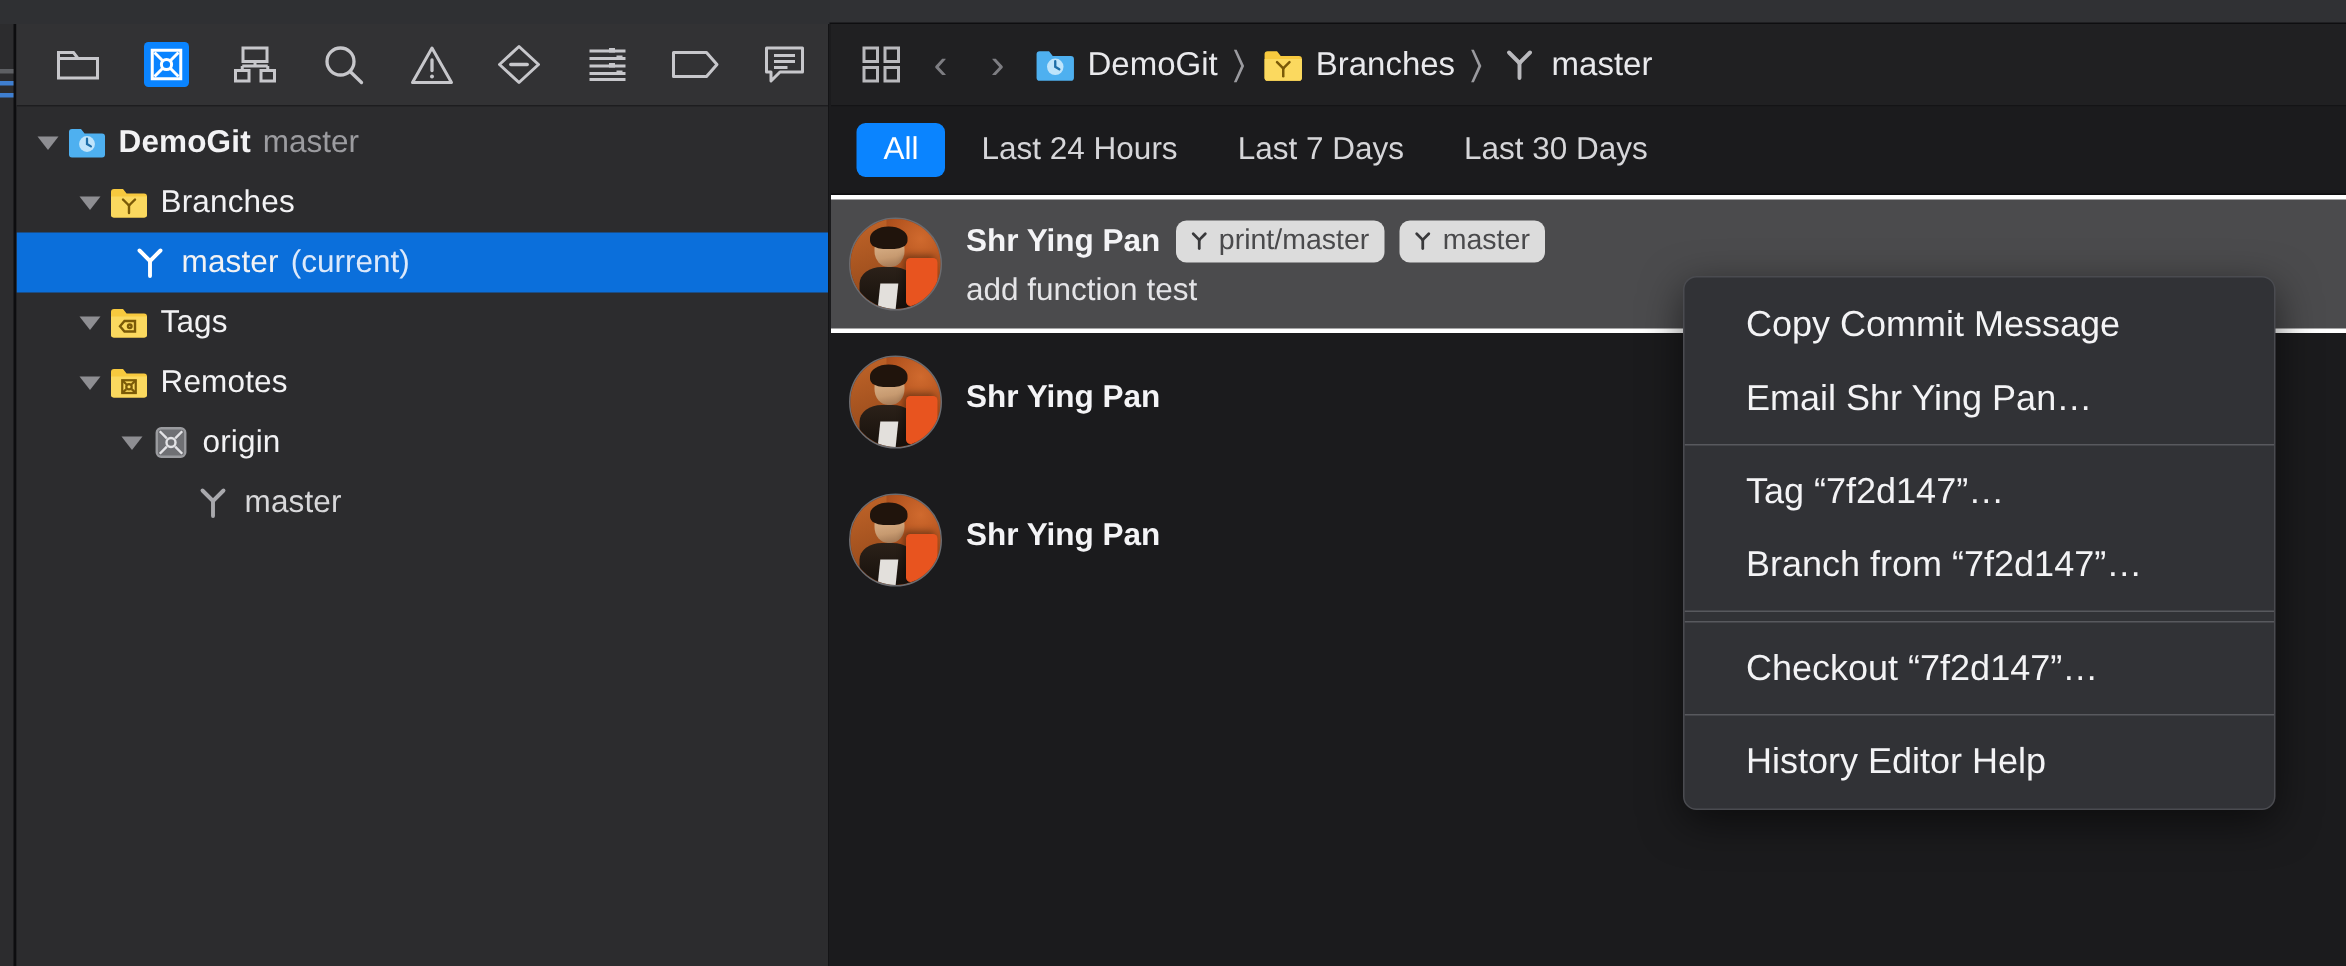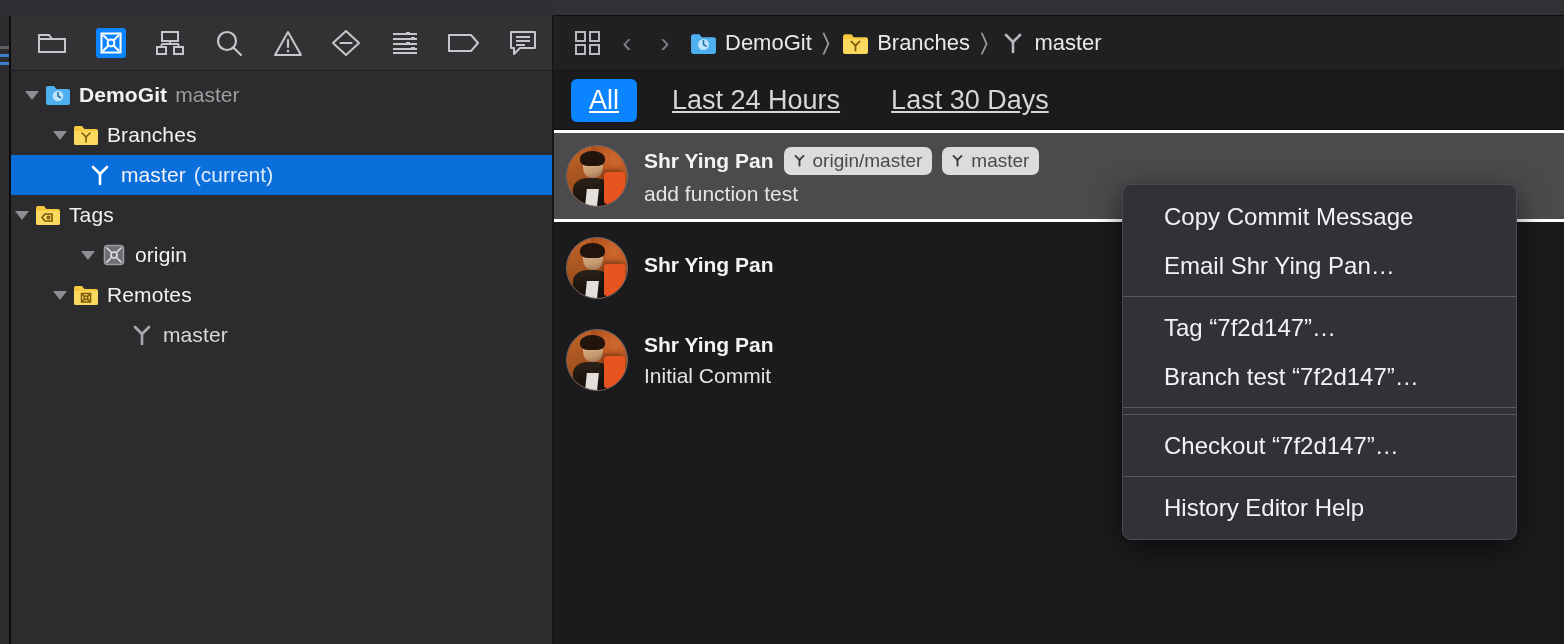--- a/index.html
+++ b/index.html
@@ -182,27 +182,26 @@
   .filter-bar {
     position: relative;
     height: 58px;
     background: #1b1b1d;
     display: flex;
     align-items: center;
     padding-left: 17px;
     gap: 0px;
   }
   .filter-tab {
-    font-size: 27px;
+    font-size: 21px;
     color: #d6d6d9;
     padding: 6px 16px;
     border-radius: 6px;
     cursor: default;
-    margin-right: 19px;
-    text-decoration: underline;
+    margin-right: 8px;
   }
   .filter-tab.active {
     background: #0a84ff;
     color: #ffffff;
     padding: 6px 18px;
   }
 
   .commit-list {
     position: relative;
     height: 515px;
@@ -487,69 +486,69 @@
                 <path d="M13 21 V11"></path>
                 <path d="M13 11 L6 4"></path>
                 <path d="M13 11 L20 4"></path>
               </g>
             </svg>
         </span>
         <span class="tree-label">master</span>
         <span class="tree-sub">(current)</span>
       </div>
 
-      <div class="tree-row" style="">
+      <div class="tree-row" style="padding-left:38px">
         <span class="disclosure">
             <span class="tri"></span>
           </span>
         <span class="tree-icon">
           <svg width="26" height="22" viewBox="0 0 26 22">
               <path d="M1 4 a2 2 0 0 1 2-2 H9 l2.4 3 H23 a2 2 0 0 1 2 2 V19 a2 2 0 0 1-2 2 H3 a2 2 0 0 1-2-2 Z" fill="#f7c93e"></path>
               <path d="M1 7 H25 V19 a2 2 0 0 1-2 2 H3 a2 2 0 0 1-2-2 Z" fill="#fbd95f"></path>
               <g stroke="#7a5a08" stroke-width="1.6" fill="none">
                 <path d="M17 10 L10 10 L7 13.5 L10 17 L17 17 Z"></path>
                 <circle cx="13.5" cy="13.5" r="1.2"></circle>
               </g>
             </svg>
         </span>
         <span class="tree-label">Tags</span>
-      </div>
-
-      <div class="tree-row" style="padding-left:66px">
-        <span class="disclosure">
-            <span class="tri"></span>
-          </span>
-        <span class="tree-icon">
-          <svg width="26" height="24" viewBox="0 0 26 24">
-              <rect x="3.5" y="2.5" width="19" height="19" rx="3" fill="#6f7074" stroke="#9a9b9f" stroke-width="1.6"></rect>
-              <circle cx="13" cy="12" r="3" fill="none" stroke="#e3e3e6" stroke-width="1.6"></circle>
-              <path d="M5.5 4.5 L10.2 9.2 M20.5 4.5 L15.8 9.2 M5.5 19.5 L10.2 14.8 M20.5 19.5 L15.8 14.8" stroke="#e3e3e6" stroke-width="1.6"></path>
-            </svg>
-        </span>
-        <span class="tree-label">origin</span>
       </div>
 
       <div class="tree-row" style="padding-left:38px">
         <span class="disclosure">
             <span class="tri"></span>
           </span>
         <span class="tree-icon">
           <svg width="26" height="22" viewBox="0 0 26 22">
               <path d="M1 4 a2 2 0 0 1 2-2 H9 l2.4 3 H23 a2 2 0 0 1 2 2 V19 a2 2 0 0 1-2 2 H3 a2 2 0 0 1-2-2 Z" fill="#f7c93e"></path>
               <path d="M1 7 H25 V19 a2 2 0 0 1-2 2 H3 a2 2 0 0 1-2-2 Z" fill="#fbd95f"></path>
               <g stroke="#7a5a08" stroke-width="1.5" fill="none">
                 <rect x="8.5" y="9.5" width="9" height="8.5"></rect>
                 <circle cx="13" cy="13.8" r="1.8"></circle>
                 <path d="M8.5 9.5 L11.2 12.2 M17.5 9.5 L14.8 12.2 M8.5 18 L11.2 15.4 M17.5 18 L14.8 15.4"></path>
               </g>
             </svg>
         </span>
         <span class="tree-label">Remotes</span>
       </div>
 
+      <div class="tree-row" style="padding-left:66px">
+        <span class="disclosure">
+            <span class="tri"></span>
+          </span>
+        <span class="tree-icon">
+          <svg width="26" height="24" viewBox="0 0 26 24">
+              <rect x="3.5" y="2.5" width="19" height="19" rx="3" fill="#6f7074" stroke="#9a9b9f" stroke-width="1.6"></rect>
+              <circle cx="13" cy="12" r="3" fill="none" stroke="#e3e3e6" stroke-width="1.6"></circle>
+              <path d="M5.5 4.5 L10.2 9.2 M20.5 4.5 L15.8 9.2 M5.5 19.5 L10.2 14.8 M20.5 19.5 L15.8 14.8" stroke="#e3e3e6" stroke-width="1.6"></path>
+            </svg>
+        </span>
+        <span class="tree-label">origin</span>
+      </div>
+
       <div class="tree-row" style="padding-left:116px">
         <span class="tree-icon">
           <svg width="26" height="24" viewBox="0 0 26 24">
               <g stroke="#a9a9ad" stroke-width="2.6" fill="none" stroke-linecap="round">
                 <path d="M13 21 V11"></path>
                 <path d="M13 11 L6 4"></path>
                 <path d="M13 11 L20 4"></path>
               </g>
             </svg>
         </span>
@@ -613,20 +612,21 @@
               </g>
             </svg>
         </span>
         <span class="bc-item-text">master</span>
       </div>
     </div>
 
     <div class="filter-bar">
       <div class="filter-tab active">All</div>
       <div class="filter-tab">Last 24 Hours</div>
+      <div class="filter-tab">Last 7 Days</div>
       <div class="filter-tab">Last 30 Days</div>
     </div>
 
     <div class="commit-list">
 
       <div class="commit-row selected">
         <div class="avatar">
           <div class="av-bg"></div>
             <div class="av-wall"></div>
           <div class="av-body"></div>
@@ -641,21 +641,21 @@
             <span class="ref-badge">
               <span>
                 <svg width="15" height="15" viewBox="0 0 26 24" style="display:block">
                     <g stroke="#39393b" stroke-width="3.2" fill="none" stroke-linecap="round">
                       <path d="M13 21 V11"></path>
                       <path d="M13 11 L6 4"></path>
                       <path d="M13 11 L20 4"></path>
                     </g>
                   </svg>
               </span>
-              <span>origin/master</span>
+              <span>print/master</span>
             </span>
             <span class="ref-badge">
               <span>
                 <svg width="15" height="15" viewBox="0 0 26 24" style="display:block">
                     <g stroke="#39393b" stroke-width="3.2" fill="none" stroke-linecap="round">
                       <path d="M13 21 V11"></path>
                       <path d="M13 11 L6 4"></path>
                       <path d="M13 11 L20 4"></path>
                     </g>
                   </svg>
@@ -691,37 +691,36 @@
           <div class="av-body"></div>
             <div class="av-shirt"></div>
           <div class="av-head"></div>
             <div class="av-hair"></div>
           <div class="av-book"></div>
         </div>
         <div class="commit-text">
           <div class="commit-line1">
             <span class="commit-author">Shr Ying Pan</span>
           </div>
-          <div class="commit-message">Initial Commit</div>
         </div>
       </div>
 
       <div class="list-scroll-track"></div>
     </div>
   </div>
 
   <div class="context-menu">
     <div class="menu-group">
       <div class="menu-item">Copy Commit Message</div>
       <div class="menu-item">Email Shr Ying Pan…</div>
     </div>
     <div class="menu-sep"></div>
     <div class="menu-group">
       <div class="menu-item">Tag “7f2d147”…</div>
-      <div class="menu-item">Branch test “7f2d147”…</div>
+      <div class="menu-item">Branch from “7f2d147”…</div>
     </div>
     <div class="menu-sep"></div>
     <div class="menu-sep"></div>
     <div class="menu-group">
       <div class="menu-item">Checkout “7f2d147”…</div>
     </div>
     <div class="menu-sep"></div>
     <div class="menu-group">
       <div class="menu-item">History Editor Help</div>
     </div>

